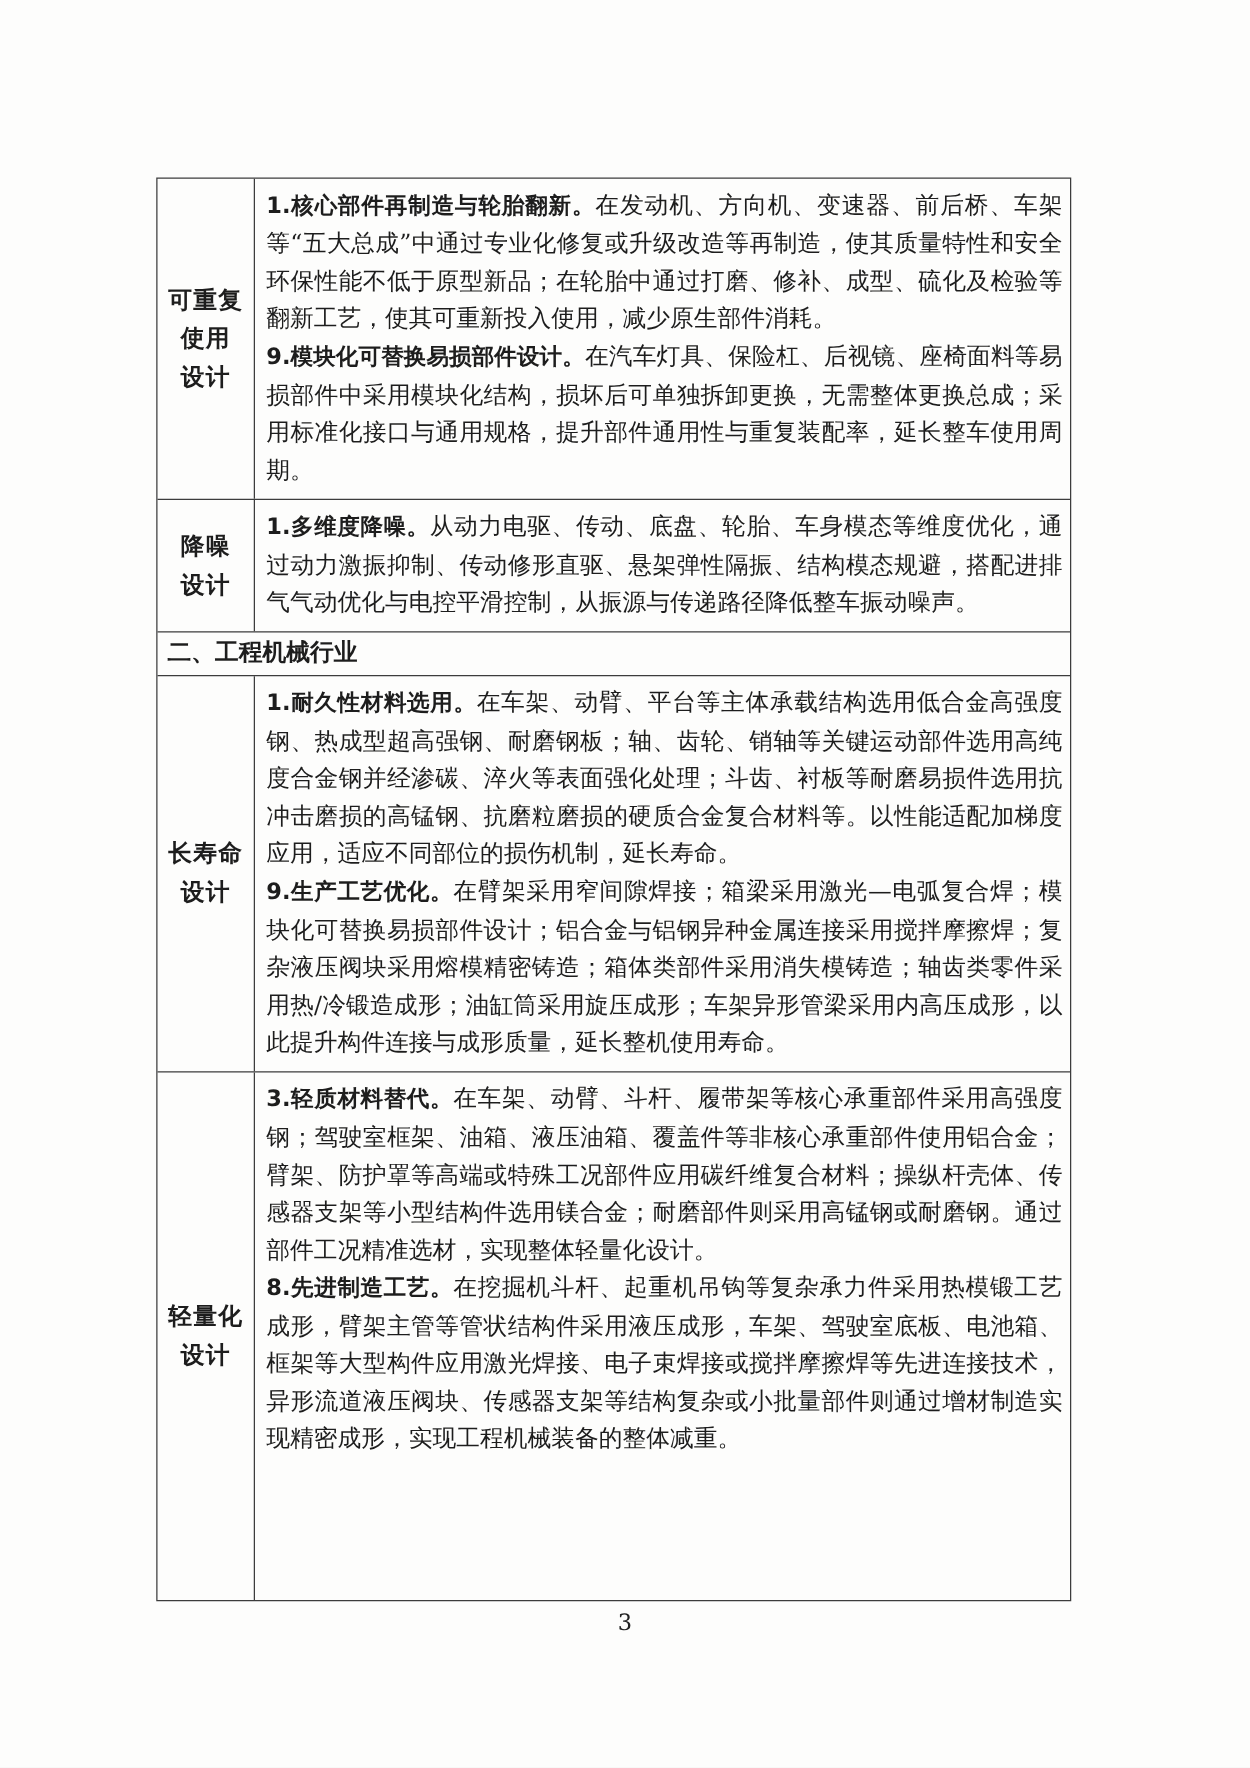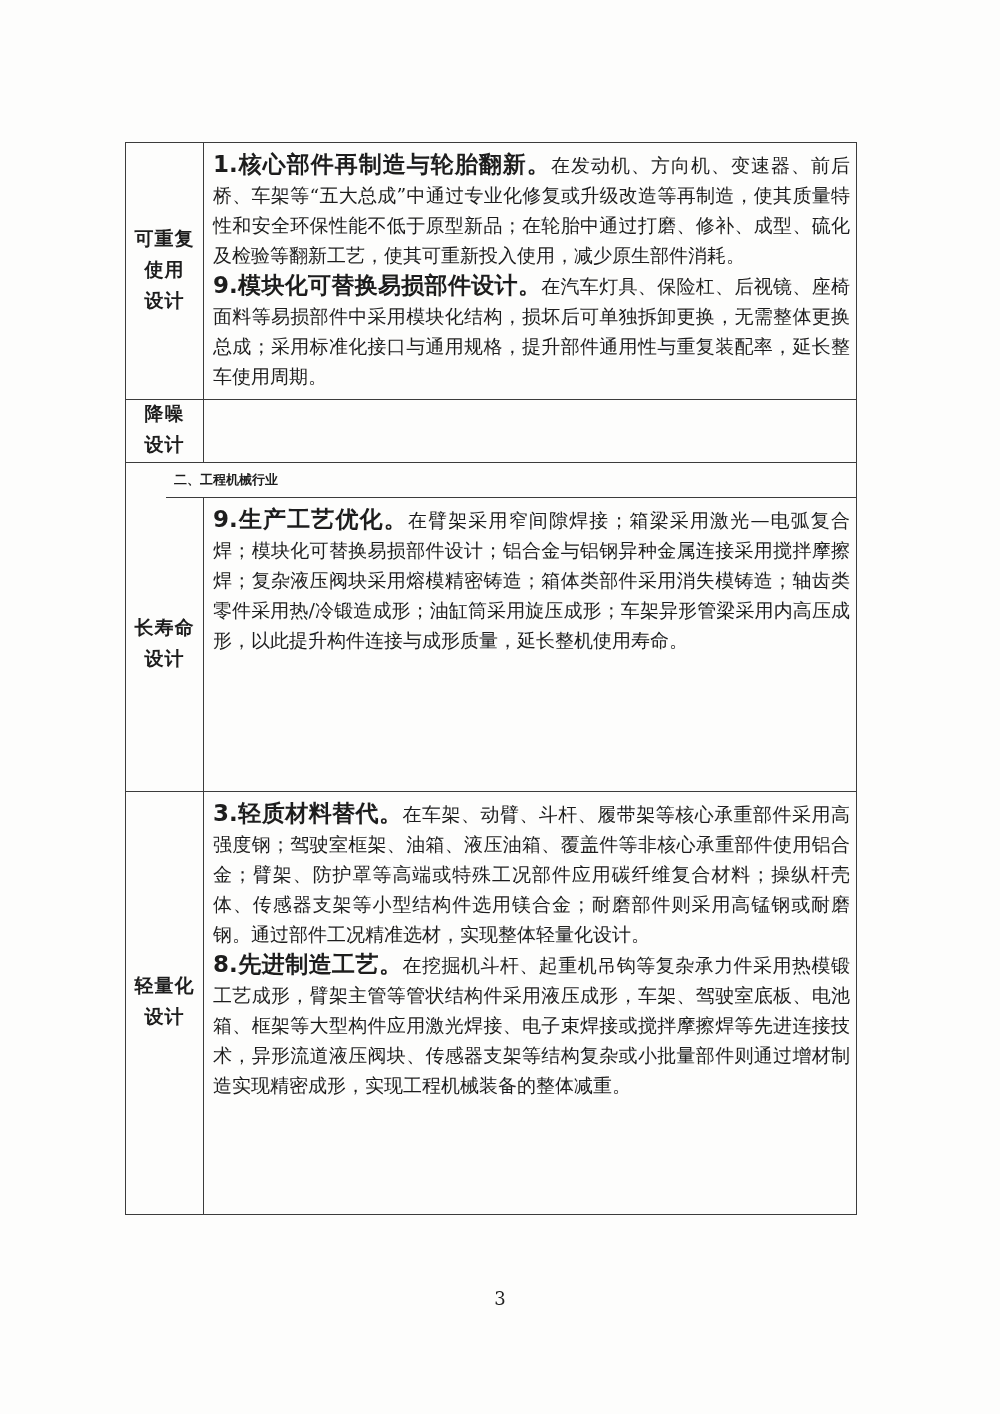--- a/index.html
+++ b/index.html
@@ -34,46 +34,44 @@
     border-right: 1.5px solid #3c3c3c;
     display: flex;
     align-items: center;
     justify-content: center;
     text-align: center;
     white-space: pre-line;
     font-weight: bold;
     font-size: 19px;
     line-height: 31px;
     letter-spacing: 1px;
-    font-family: Liberation Mono, monospace;
   }
   .content-cell {
     flex: 1 1 auto;
     padding: 6px 6px 8px 9px;
     min-width: 0;
   }
   .content-cell p {
     font-size: 19px;
     line-height: 30px;
     text-align: justify;
     text-justify: inter-ideograph;
   }
   .content-cell p b {
     font-weight: bold;
     font-family: "DejaVu Sans", "Liberation Sans", sans-serif;
-    font-size: 23px;
+    font-size: 18px;
   }
   .section-row {
     border-bottom: 1.5px solid #3c3c3c;
     font-weight: bold;
     font-family: "DejaVu Sans", "Liberation Sans", sans-serif;
-    font-size: 13px;
+    font-size: 19px;
     line-height: 31px;
     padding: 1px 8px 2px 8px;
-    margin-left: 40px;
   }
   .row-reusable   .content-cell { min-height: 243px; }
   .row-noise      .content-cell { min-height: 87px; }
   .row-longlife   .content-cell { min-height: 293px; }
   .row-lightweight.trow .content-cell { min-height: 422px; }
   .page-number {
     position: absolute;
     top: 1288px;
     left: 0;
     width: 1000px;
@@ -95,28 +93,32 @@
 设计</div>
       <div class="content-cell">
         <p><b>1.核心部件再制造与轮胎翻新。</b><span>在发动机、方向机、变速器、前后桥、车架等“五大总成”中通过专业化修复或升级改造等再制造，使其质量特性和安全环保性能不低于原型新品；在轮胎中通过打磨、修补、成型、硫化及检验等翻新工艺，使其可重新投入使用，减少原生部件消耗。</span></p>
         <p><b>9.模块化可替换易损部件设计。</b><span>在汽车灯具、保险杠、后视镜、座椅面料等易损部件中采用模块化结构，损坏后可单独拆卸更换，无需整体更换总成；采用标准化接口与通用规格，提升部件通用性与重复装配率，延长整车使用周期。</span></p>
       </div>
     </div>
 
     <div class="trow row-noise">
       <div class="label-cell">降噪
 设计</div>
+      <div class="content-cell">
+        <p><b>1.多维度降噪。</b><span>从动力电驱、传动、底盘、轮胎、车身模态等维度优化，通过动力激振抑制、传动修形直驱、悬架弹性隔振、结构模态规避，搭配进排气气动优化与电控平滑控制，从振源与传递路径降低整车振动噪声。</span></p>
+      </div>
     </div>
 
     <div class="section-row">二、工程机械行业</div>
 
     <div class="trow row-longlife">
       <div class="label-cell">长寿命
 设计</div>
       <div class="content-cell">
+        <p><b>1.耐久性材料选用。</b><span>在车架、动臂、平台等主体承载结构选用低合金高强度钢、热成型超高强钢、耐磨钢板；轴、齿轮、销轴等关键运动部件选用高纯度合金钢并经渗碳、淬火等表面强化处理；斗齿、衬板等耐磨易损件选用抗冲击磨损的高锰钢、抗磨粒磨损的硬质合金复合材料等。以性能适配加梯度应用，适应不同部位的损伤机制，延长寿命。</span></p>
         <p><b>9.生产工艺优化。</b><span>在臂架采用窄间隙焊接；箱梁采用激光—电弧复合焊；模块化可替换易损部件设计；铝合金与铝钢异种金属连接采用搅拌摩擦焊；复杂液压阀块采用熔模精密铸造；箱体类部件采用消失模铸造；轴齿类零件采用热/冷锻造成形；油缸筒采用旋压成形；车架异形管梁采用内高压成形，以此提升构件连接与成形质量，延长整机使用寿命。</span></p>
       </div>
     </div>
 
     <div class="trow row-lightweight">
       <div class="label-cell">轻量化
 设计</div>
       <div class="content-cell">
         <p><b>3.轻质材料替代。</b><span>在车架、动臂、斗杆、履带架等核心承重部件采用高强度钢；驾驶室框架、油箱、液压油箱、覆盖件等非核心承重部件使用铝合金；臂架、防护罩等高端或特殊工况部件应用碳纤维复合材料；操纵杆壳体、传感器支架等小型结构件选用镁合金；耐磨部件则采用高锰钢或耐磨钢。通过部件工况精准选材，实现整体轻量化设计。</span></p>
         <p><b>8.先进制造工艺。</b><span>在挖掘机斗杆、起重机吊钩等复杂承力件采用热模锻工艺成形，臂架主管等管状结构件采用液压成形，车架、驾驶室底板、电池箱、框架等大型构件应用激光焊接、电子束焊接或搅拌摩擦焊等先进连接技术，异形流道液压阀块、传感器支架等结构复杂或小批量部件则通过增材制造实现精密成形，实现工程机械装备的整体减重。</span></p>

